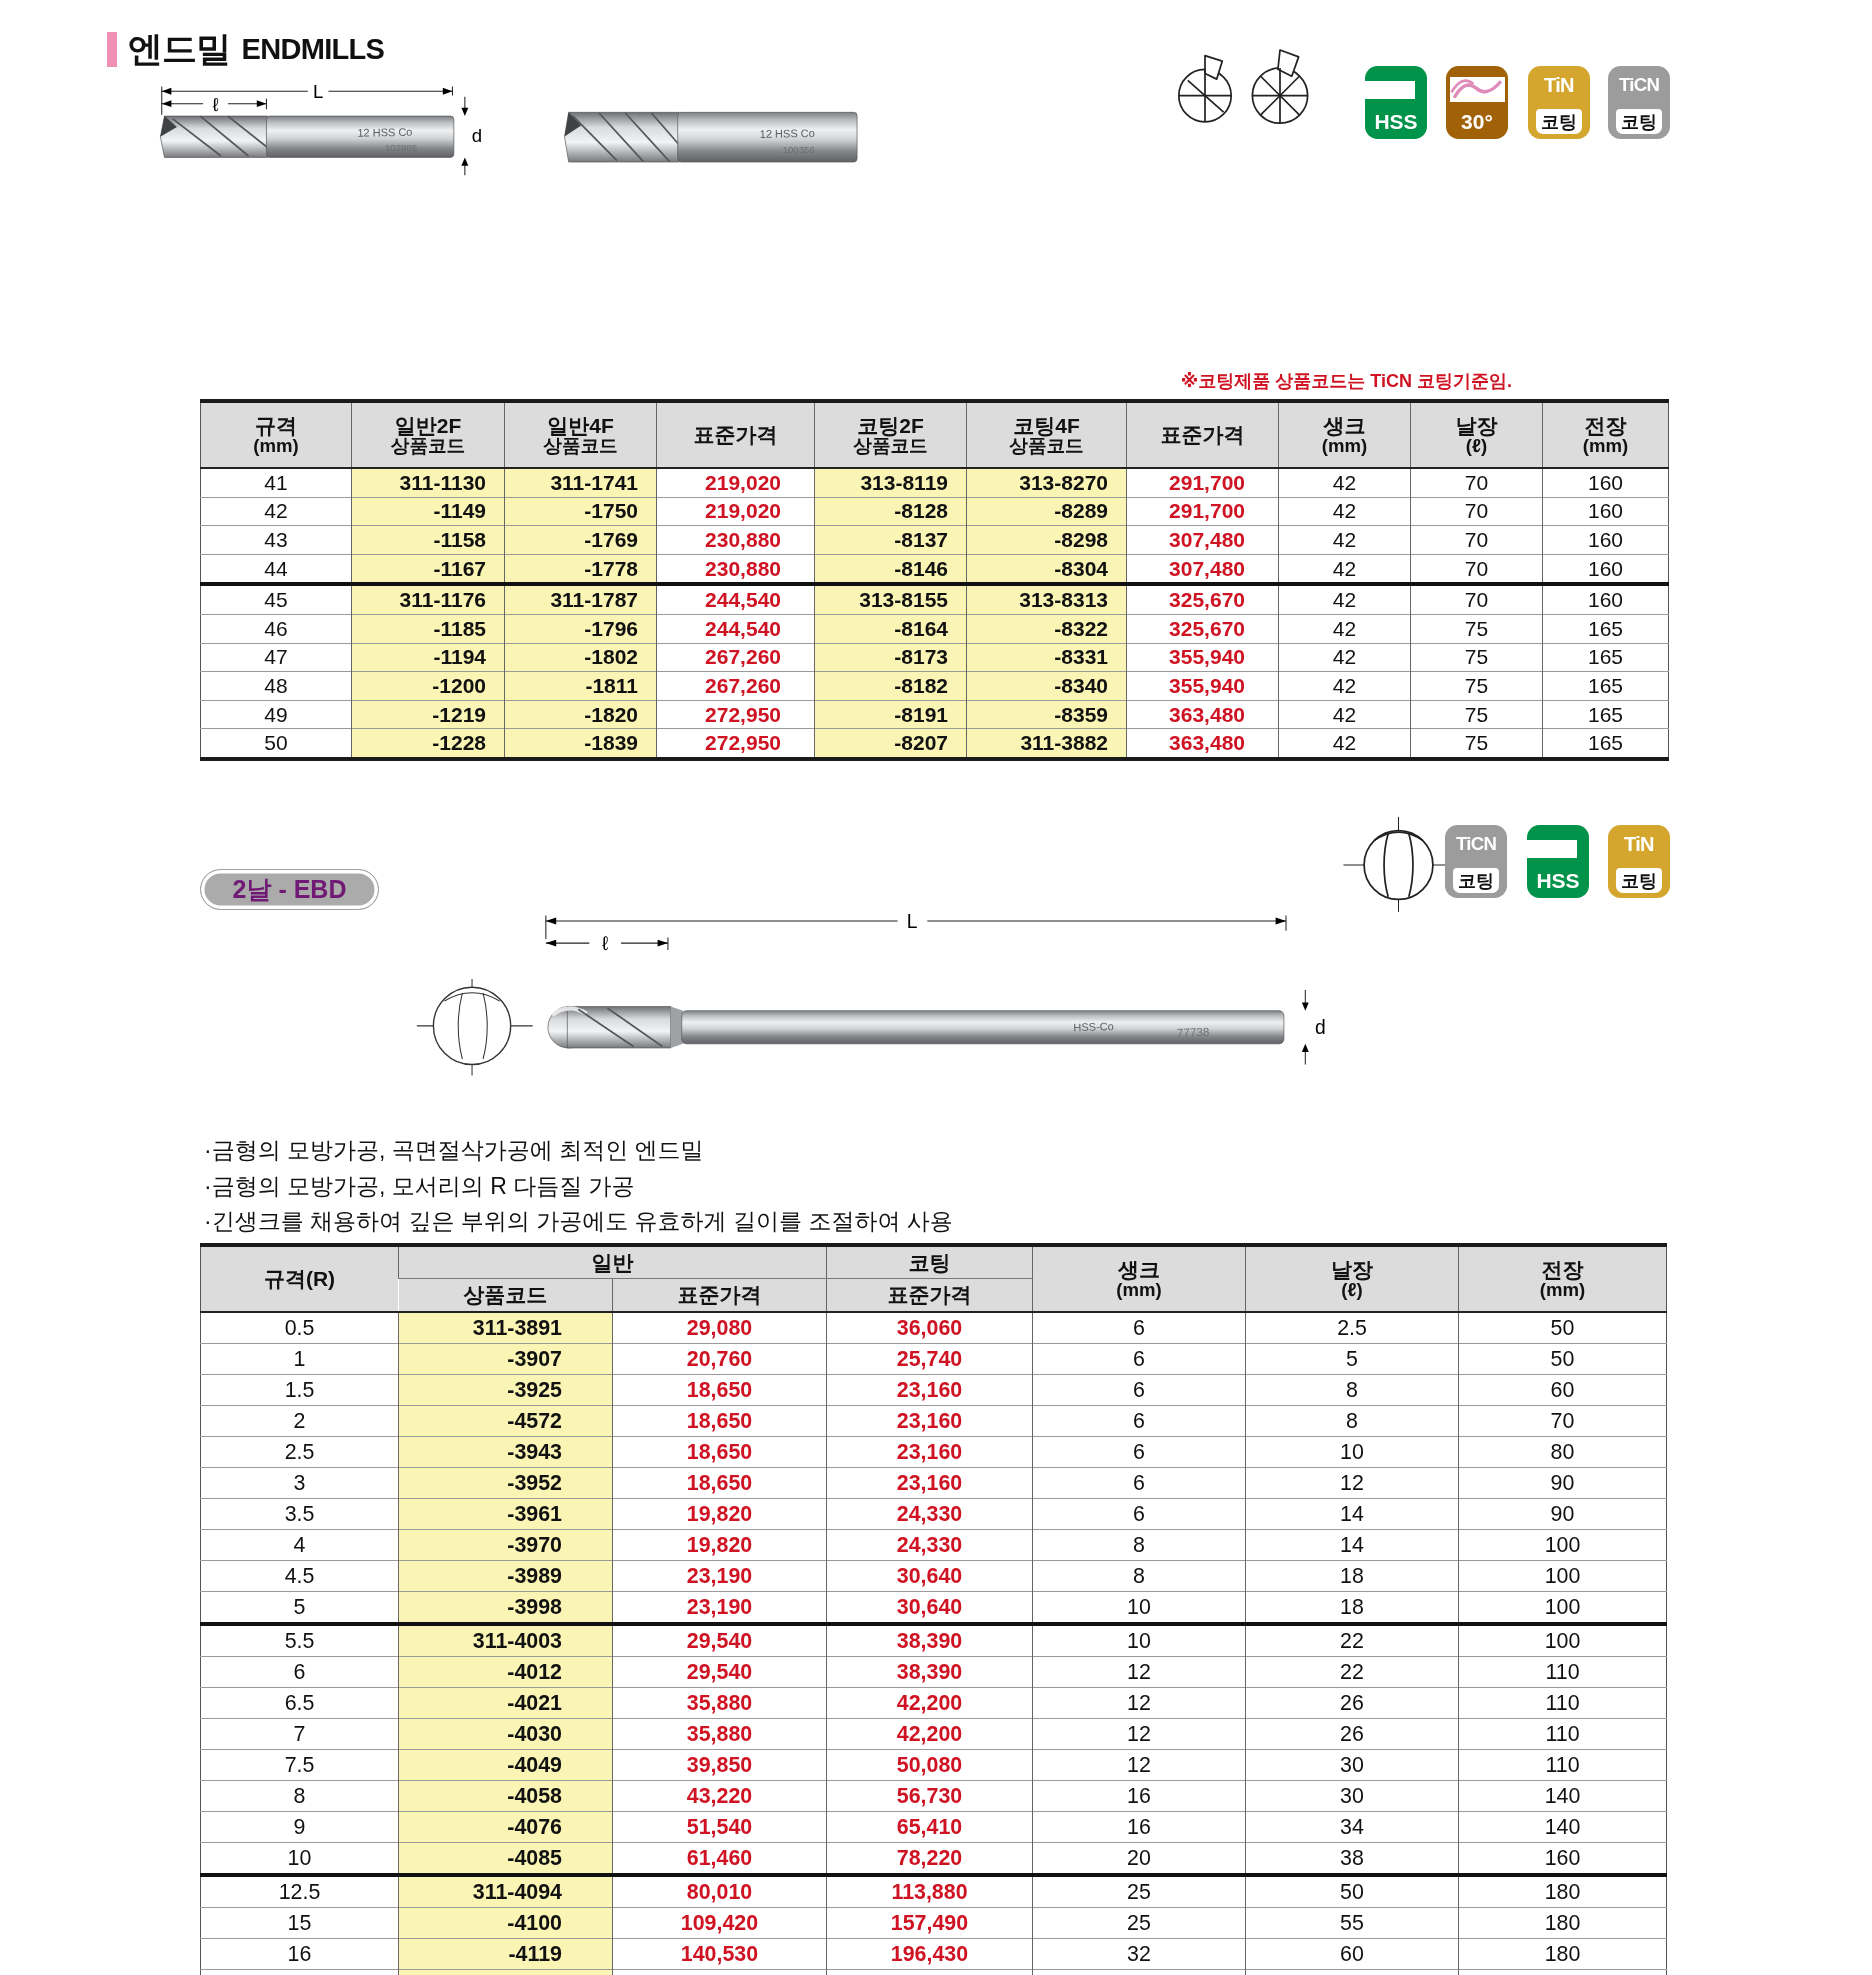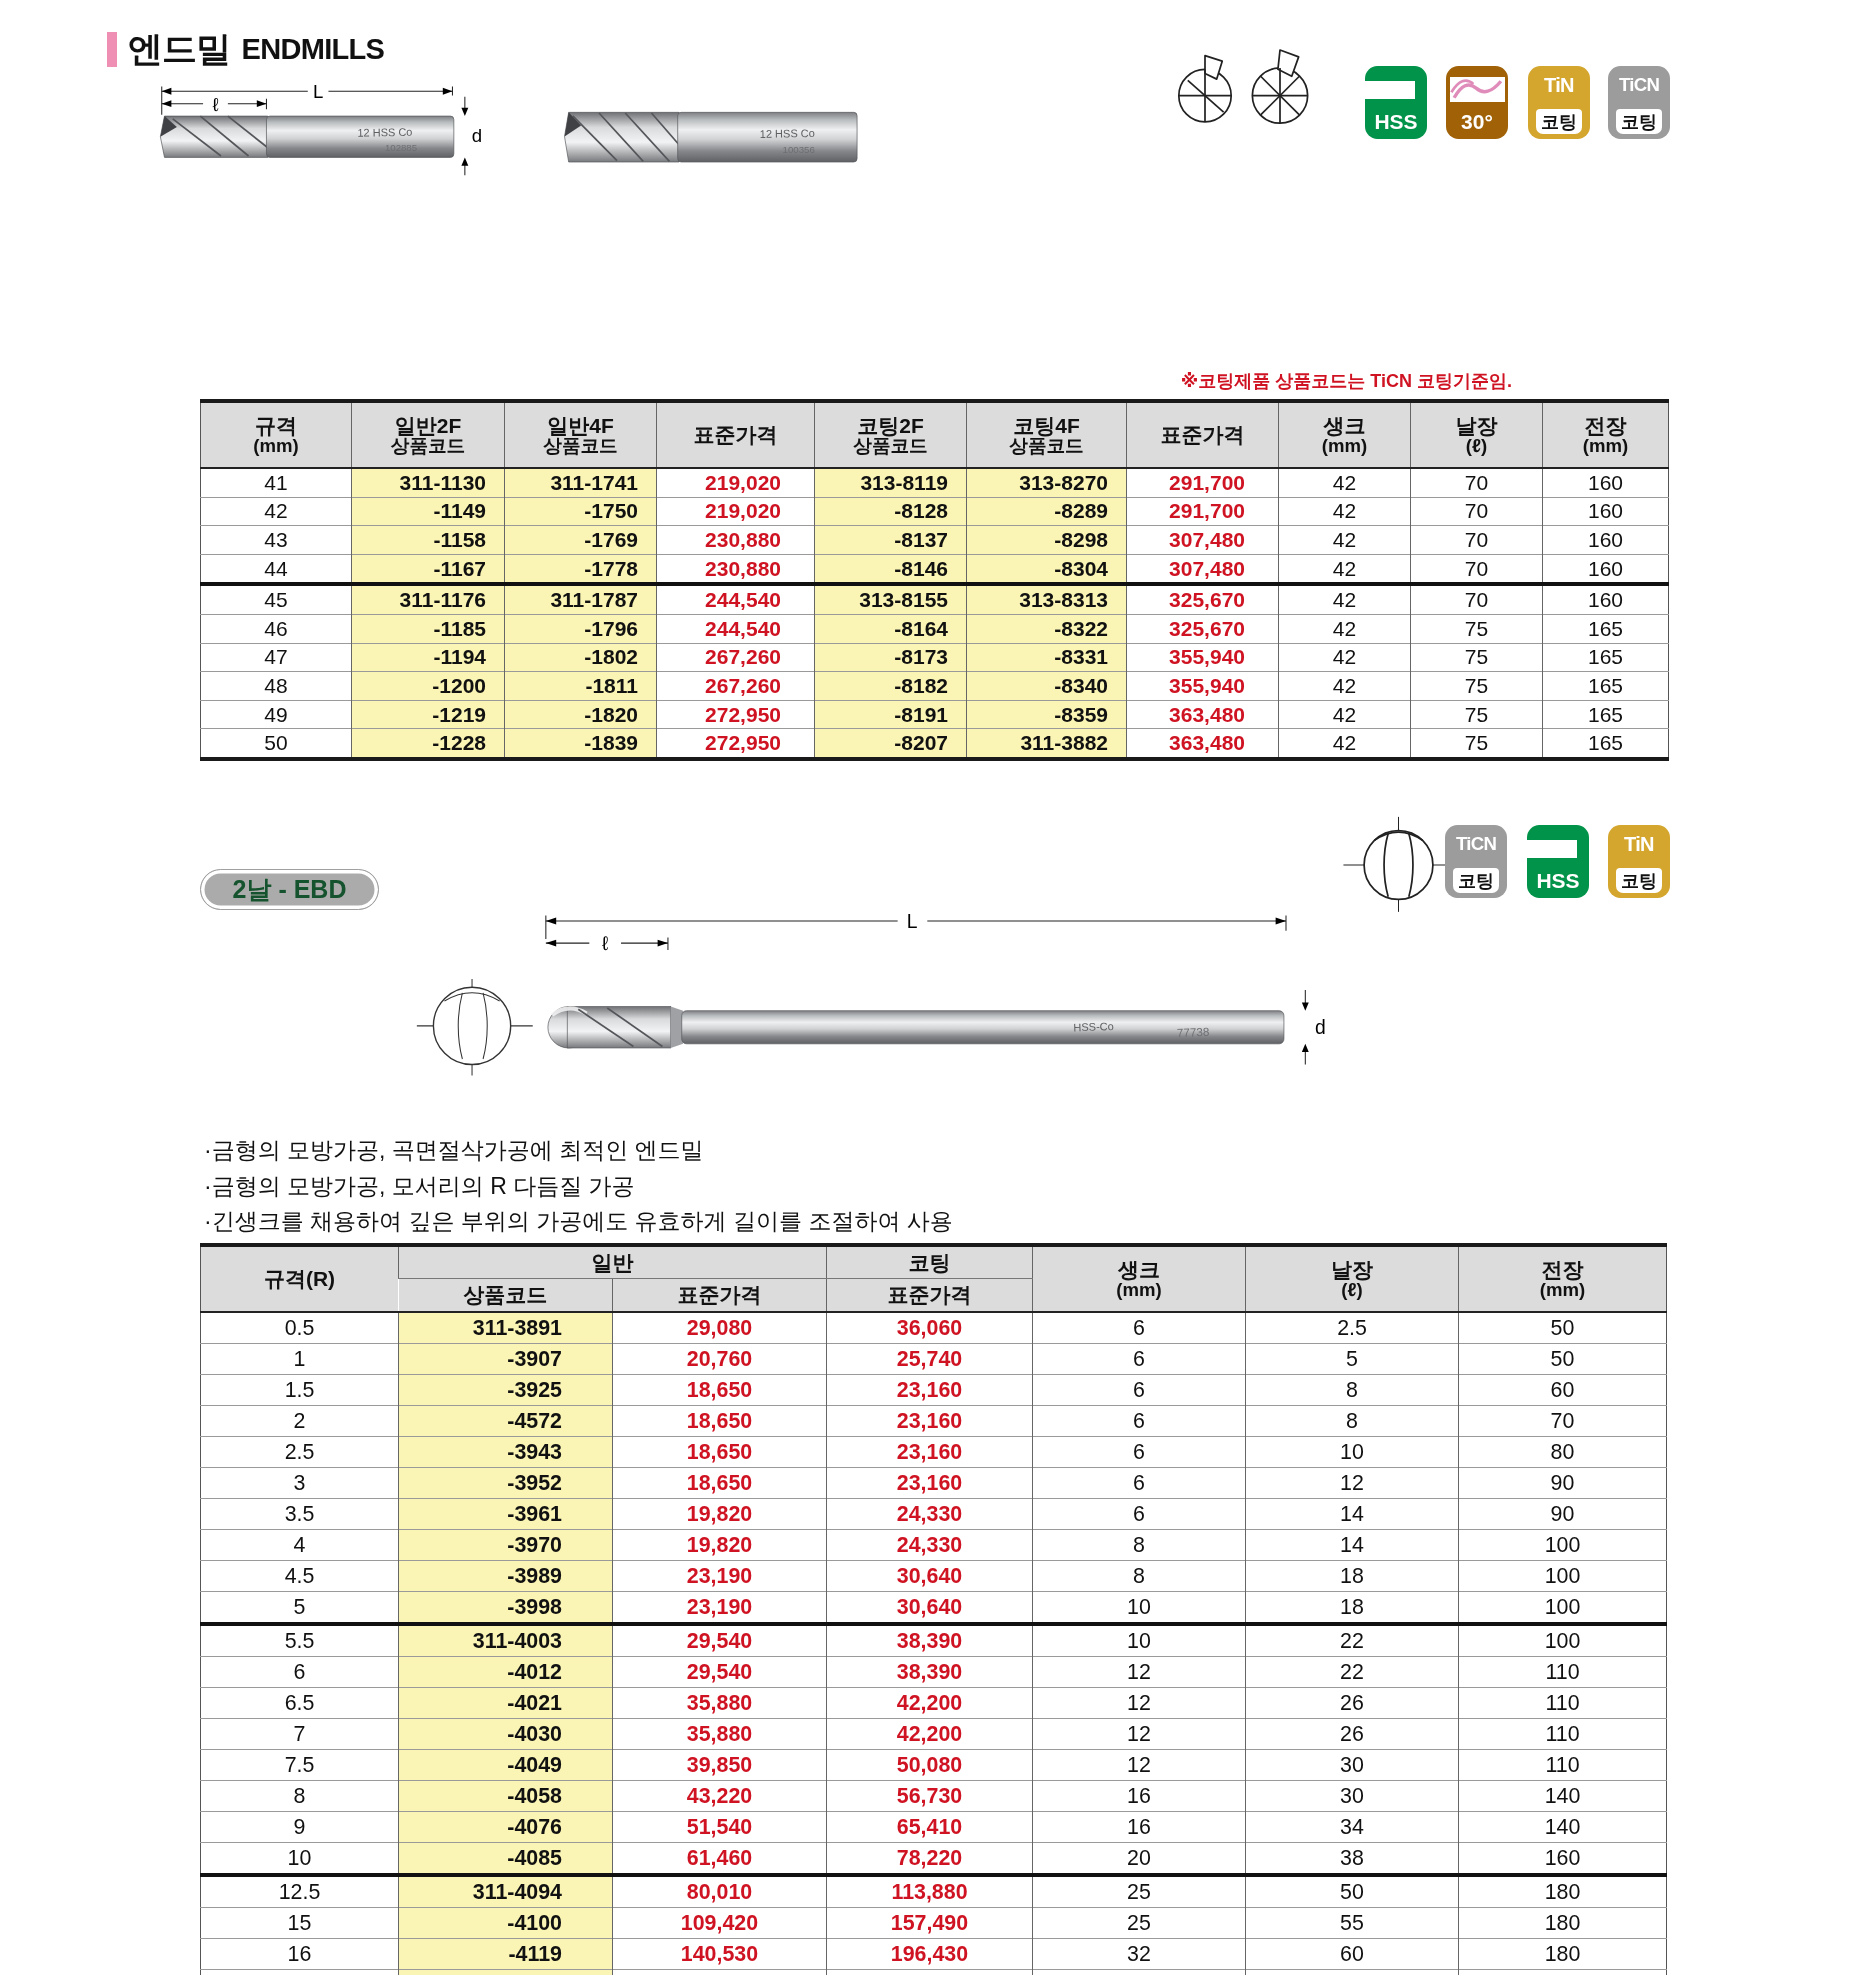--- a/index.html
+++ b/index.html
@@ -44,21 +44,21 @@
   tbody tr:first-child td{border-top:none;}
   tr.thick-top td{border-top:4.1px solid #111;}
   td.code{background:#faf5b4;text-align:right;padding-right:18px;font-weight:bold;}
   #t2 td.code{padding-right:50px;}
   td.price{color:#cf1322;font-weight:bold;}
   #t1 td.price{text-align:right;padding-right:33px;}
 
   
   .type-chip{position:absolute;left:200px;top:869px;width:177px;height:39px;background:#ababab;
              border:1.4px solid #a0a0a0;border-radius:21px;box-shadow:inset 0 0 0 3.5px #fff;
-             color:#14532d;font-size:25px;font-weight:bold;text-align:center;line-height:39px;}
+             color:#701a75;font-size:25px;font-weight:bold;text-align:center;line-height:39px;}
 
   
   .bullets{position:absolute;left:204px;top:1133px;margin:0;padding:0;list-style:none;
            font-size:23px;line-height:1.55;color:#111;}
 
   .abs{position:absolute;}
   svg text{font-family:"Liberation Sans","DejaVu Sans",sans-serif;}
 </style>
 </head>
 <body>

